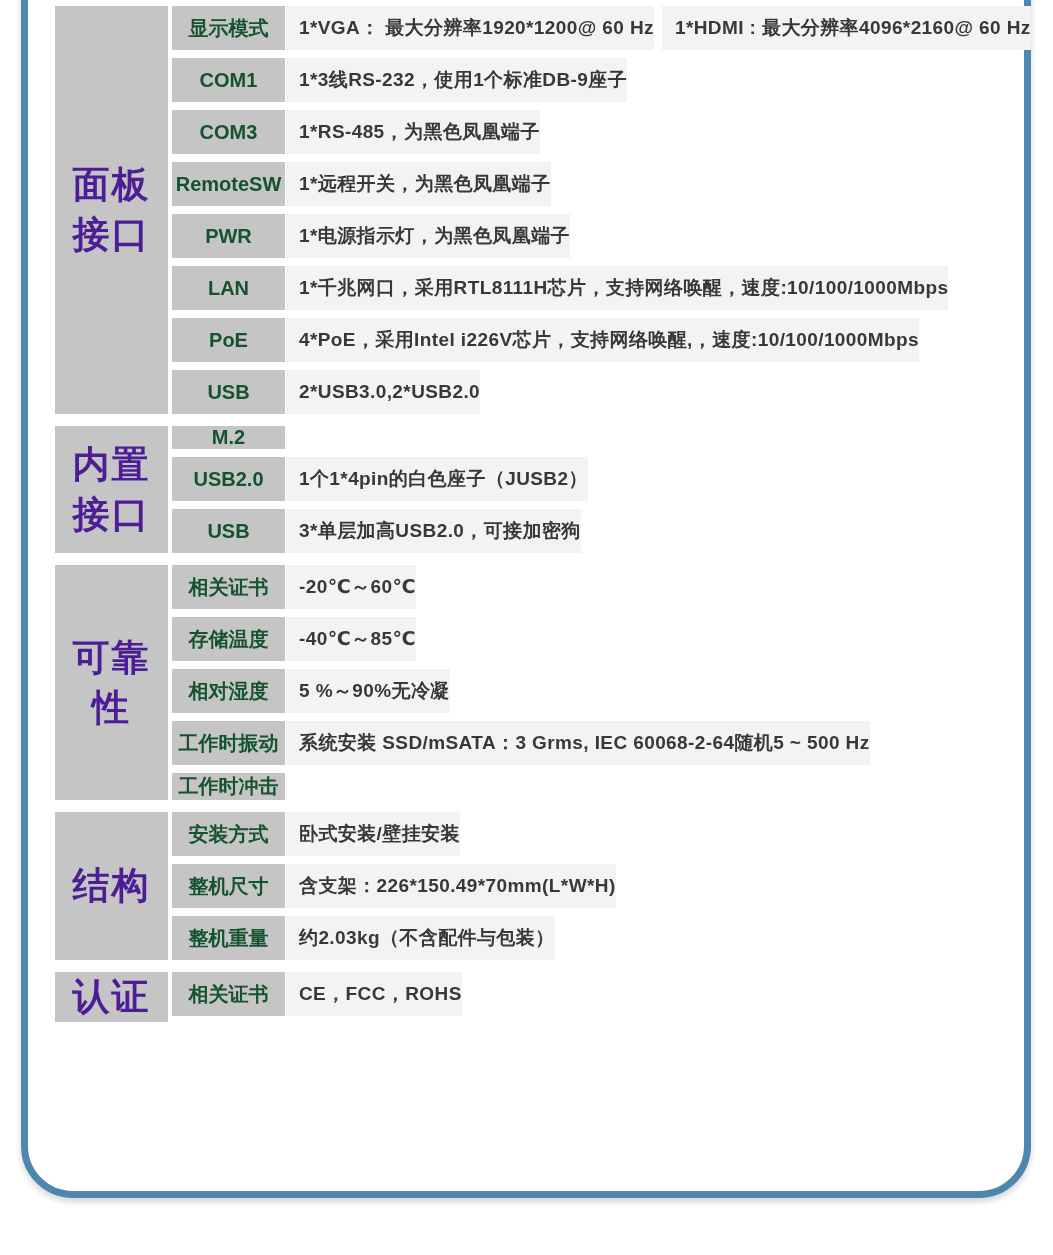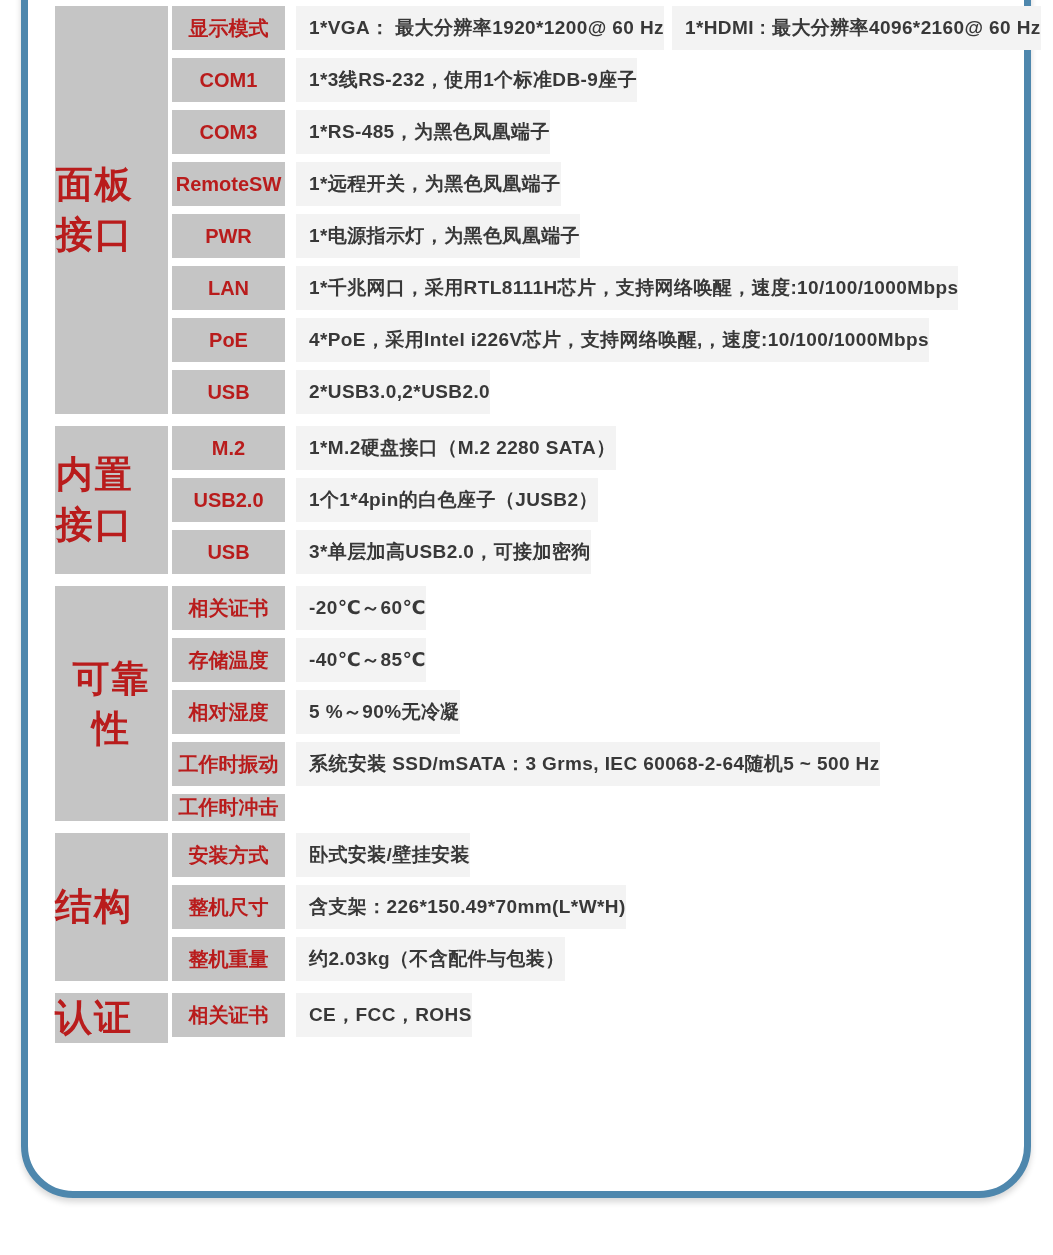--- a/index.html
+++ b/index.html
@@ -44,22 +44,23 @@
     display: flex;
     flex-direction: row;
   }
   .cat-cell {
     width: 113px;
     flex: 0 0 113px;
     margin-right: 4px;
     background: #c5c5c5;
     display: flex;
     align-items: center;
+    justify-content: center;
     text-align: center;
-    color: #b91c1c;
+    color: #4c1d95;
     font-weight: 700;
     font-size: 37px;
     letter-spacing: 2px;
   }
   .cat-cell .two-line {
     display: inline-block;
     width: 2.15em;
     line-height: 1.35;
     word-break: break-all;
   }
@@ -69,27 +70,27 @@
     flex-direction: column;
     gap: 8px;
   }
   .row {
     display: flex;
     flex-direction: row;
   }
   .label-cell {
     width: 113px;
     flex: 0 0 113px;
-    margin-right: 11px;
+    margin-right: 1px;
     background: #c5c5c5;
     display: flex;
     align-items: center;
     justify-content: center;
     text-align: center;
-    color: #b91c1c;
+    color: #14532d;
     font-weight: 700;
     font-size: 20px;
   }
   .vals {
     flex: 1;
     display: flex;
     flex-direction: row;
     gap: 8px;
   }
   .value-cell {
@@ -203,25 +204,20 @@
       </div>
       <div class="section">
         <div class="cat-cell">
           <span class="two-line">内置接口</span>
         </div>
         <div class="rows">
           <div class="row">
             <div class="label-cell">
               <span>M.2</span>
             </div>
-            <div class="vals">
-              <div class="value-cell">
-                <span>1*M.2硬盘接口（M.2 2280  SATA）</span>
-              </div>
-            </div>
           </div>
           <div class="row">
             <div class="label-cell">
               <span>USB2.0</span>
             </div>
             <div class="vals">
               <div class="value-cell">
                 <span>1个1*4pin的白色座子（JUSB2）</span>
               </div>
             </div>

